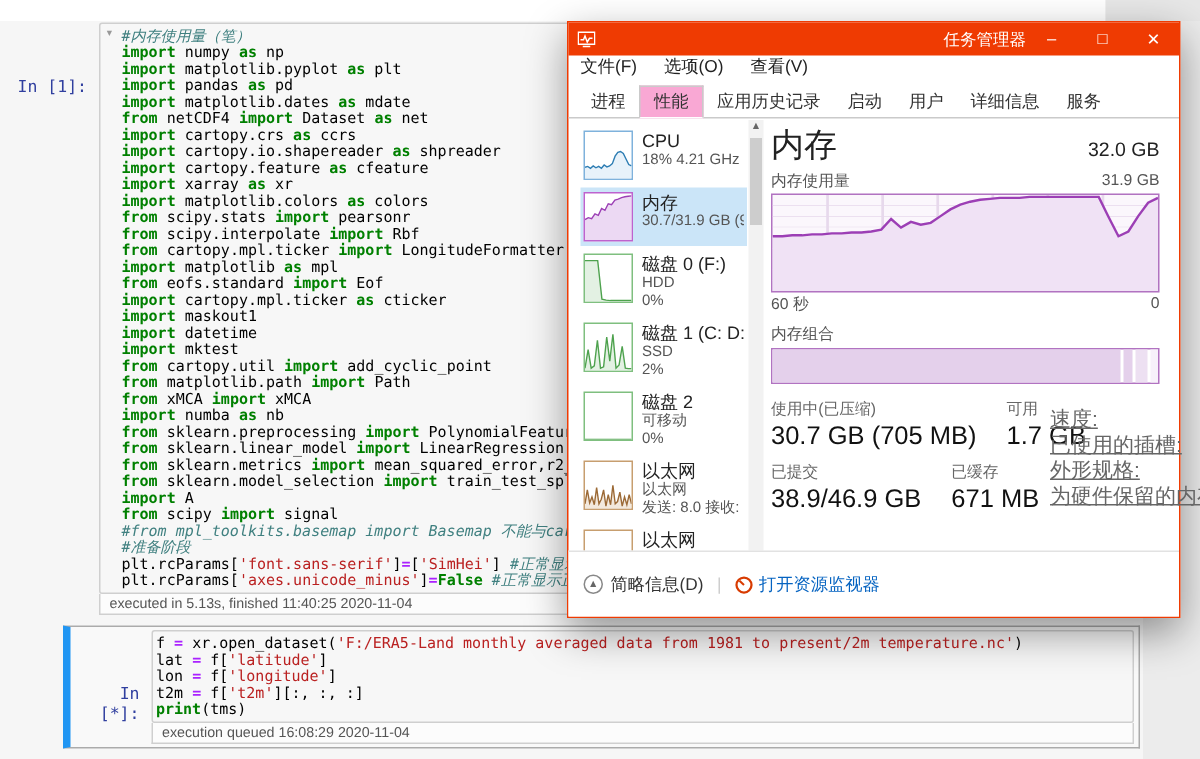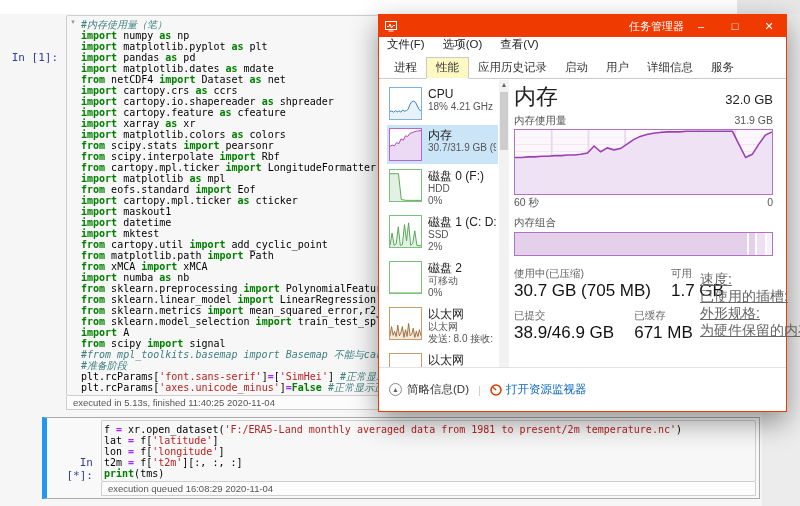--- a/index.html
+++ b/index.html
@@ -42,21 +42,21 @@
   .titlebar { height:22px; background:#EF3B02; color:#FFF; display:flex;
               align-items:center; padding-left:6px;text-align:right; }
   .tm-appicon { width:12px; height:12px; margin-right:5px; flex-shrink:0; }
   .tm-title { flex:1; font-size:11px; }
   .wc { width:34px; height:22px; display:flex; align-items:center; justify-content:center;
         font-size:11px; color:#FFF; cursor:default; }
   .menubar { height:20px; display:flex; align-items:flex-start; padding-left:8px; gap:18px; color:#222; }
   .tabbar { height:22px; display:flex; align-items:flex-end; padding-left:6px;
             border-bottom:1px solid #CACACA; }
   .tab { padding:2px 9px 3px; color:#333; }
-  .tab.active { background:#fef9c3; border:1px solid #CACACA; border-bottom:1px solid #FFF;
+  .tab.active { background:#f9a8d4; border:1px solid #CACACA; border-bottom:1px solid #FFF;
                 margin-bottom:-1px; }
   .tm-content { position:absolute; top:65px; left:1px; right:1px; bottom:29px; background:#FFF; }
 
   .sidebar { position:absolute; left:0; top:4px; width:118px; bottom:0;
              display:flex; flex-direction:column; gap:2px; padding-left:7px; }
   .sb-item { display:flex; gap:6px; padding:3px 2px; align-items:flex-start; }
   .sb-item.selected { background:#CBE5F8; }
   .minibox { width:33px; height:33px; background:#FFF; flex-shrink:0; }
   .minibox svg { display:block; width:100%; height:100%; }
   .sb-name { font-size:12px; color:#222; line-height:14px; white-space:nowrap; overflow:hidden; }

